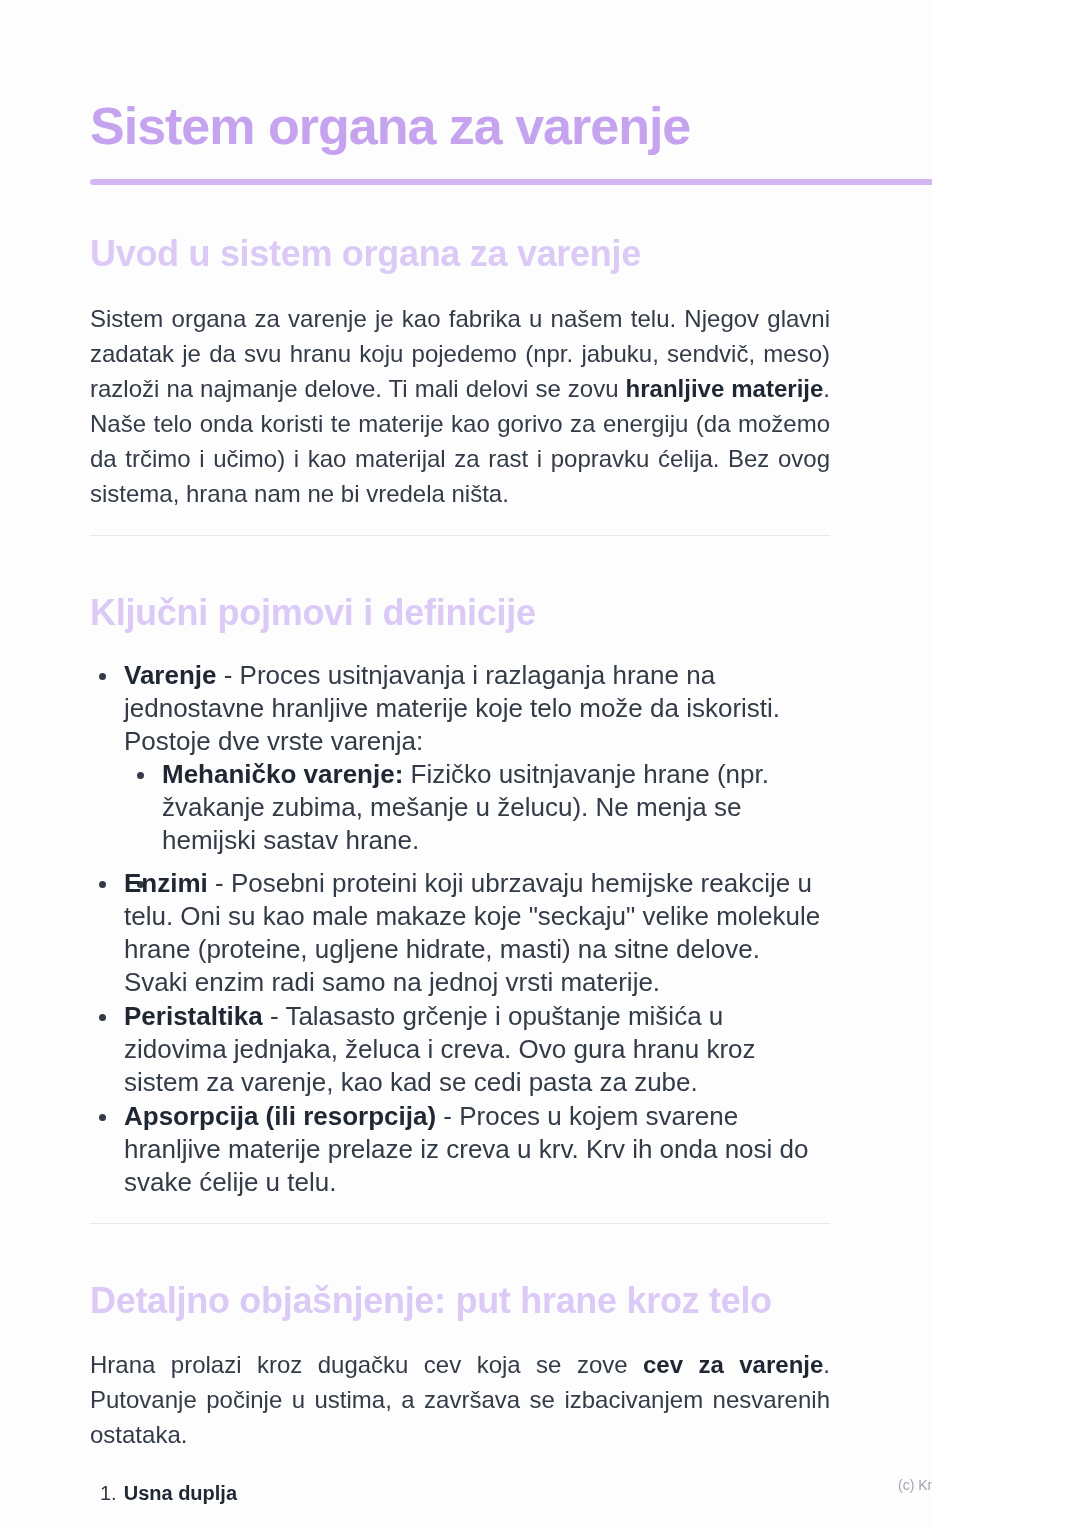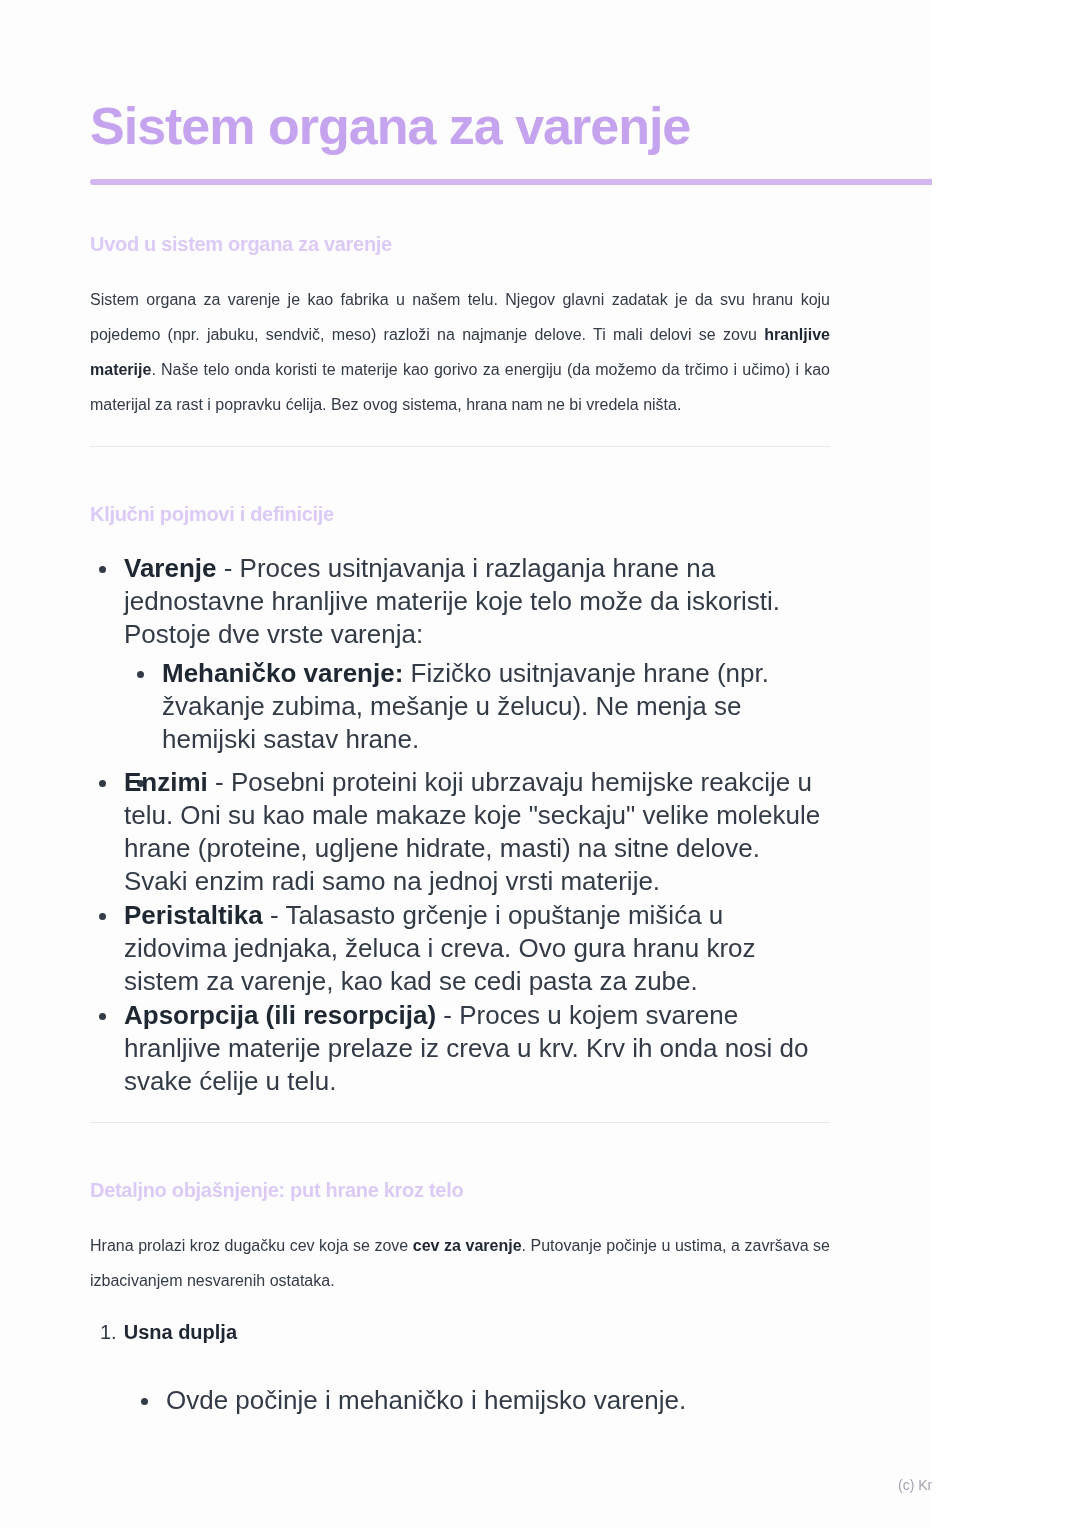--- a/index.html
+++ b/index.html
@@ -40,31 +40,31 @@
   }
   .rule {
     margin-top: 24px;
     width: 852px;
     height: 6px;
     border-radius: 3px;
     background: var(--rule, #d3b7f1);
   }
   h2.section-heading {
     margin-top: 48px;
-    font-size: 20px;
+    font-size: 36px;
     line-height: 1.15;
     font-weight: bold;
     letter-spacing: -0.3px;
     color: var(--heading, #dccaf6);
   }
   .divider + h2.section-heading { margin-top: 56px; }
   .para {
     margin-top: 26px;
     width: 740px;
-    font-size: 16px;
+    font-size: 24px;
     line-height: 35px;
     color: var(--text, #333b47);
     text-align: justify;
   }
   .para b, .list b, .num-label {
     font-weight: bold;
     color: var(--text-bold, #1f2733);
   }
   .divider {
     margin-top: 24px;
@@ -84,26 +84,26 @@
   ul.list > li:first-child { margin-top: 0; }
   .dot {
     position: absolute;
     left: 9px;
     top: 14px;
     width: 7px;
     height: 7px;
     border-radius: 50%;
     background: var(--text, #333b47);
   }
-  ul.sub { list-style: none; margin-top: 6px; }
+  ul.sub { list-style: none; margin-top: 0; }
   ul.sub > li { position: relative; padding-left: 38px; margin-top: 10px; }
   ul.sub > li:first-child { margin-top: 0; }
   ul.sub .dot { left: 13px; }
   .detail-step {
-    margin-top: 17px;
+    margin-top: 24px;
     padding-left: 10px;
     font-size: 20px;
     line-height: 35px;
     color: var(--text, #333b47);
   }
   .num-label { margin-left: 7px; }
   ul.standalone {
     margin-left: 38px;
     margin-top: 34px;
     width: 700px;

